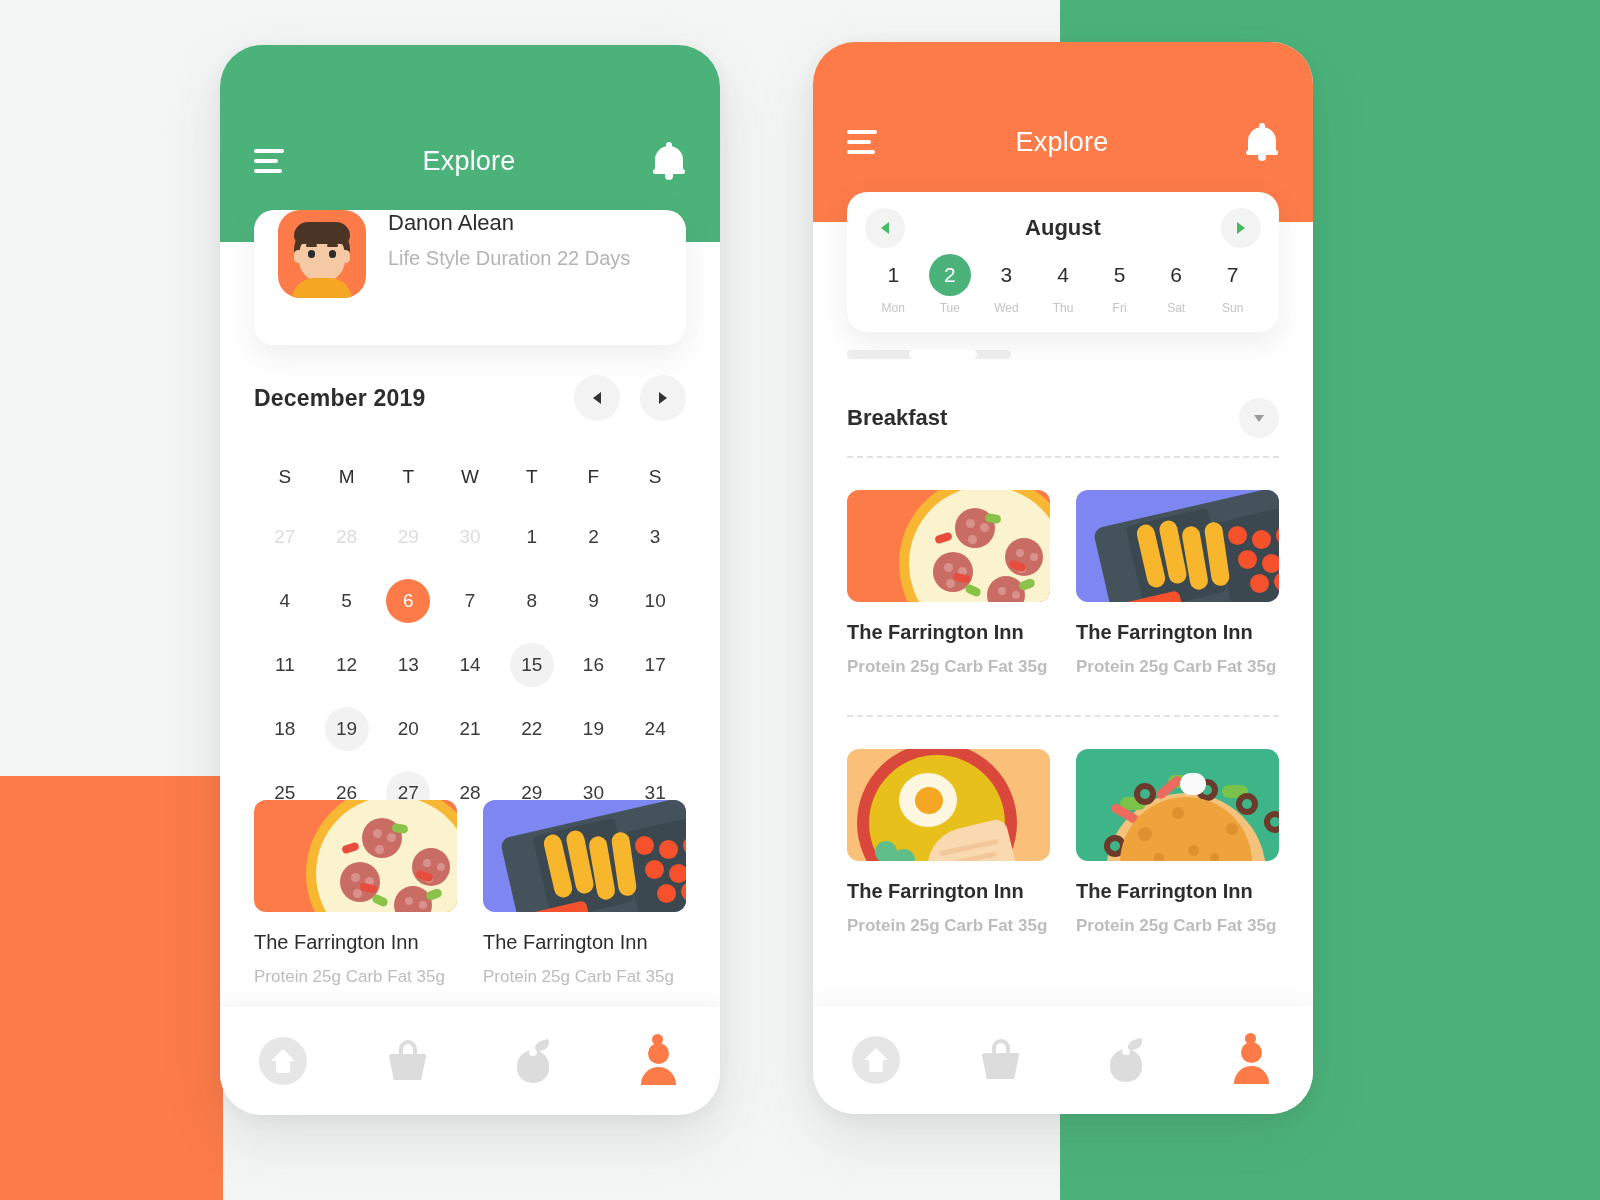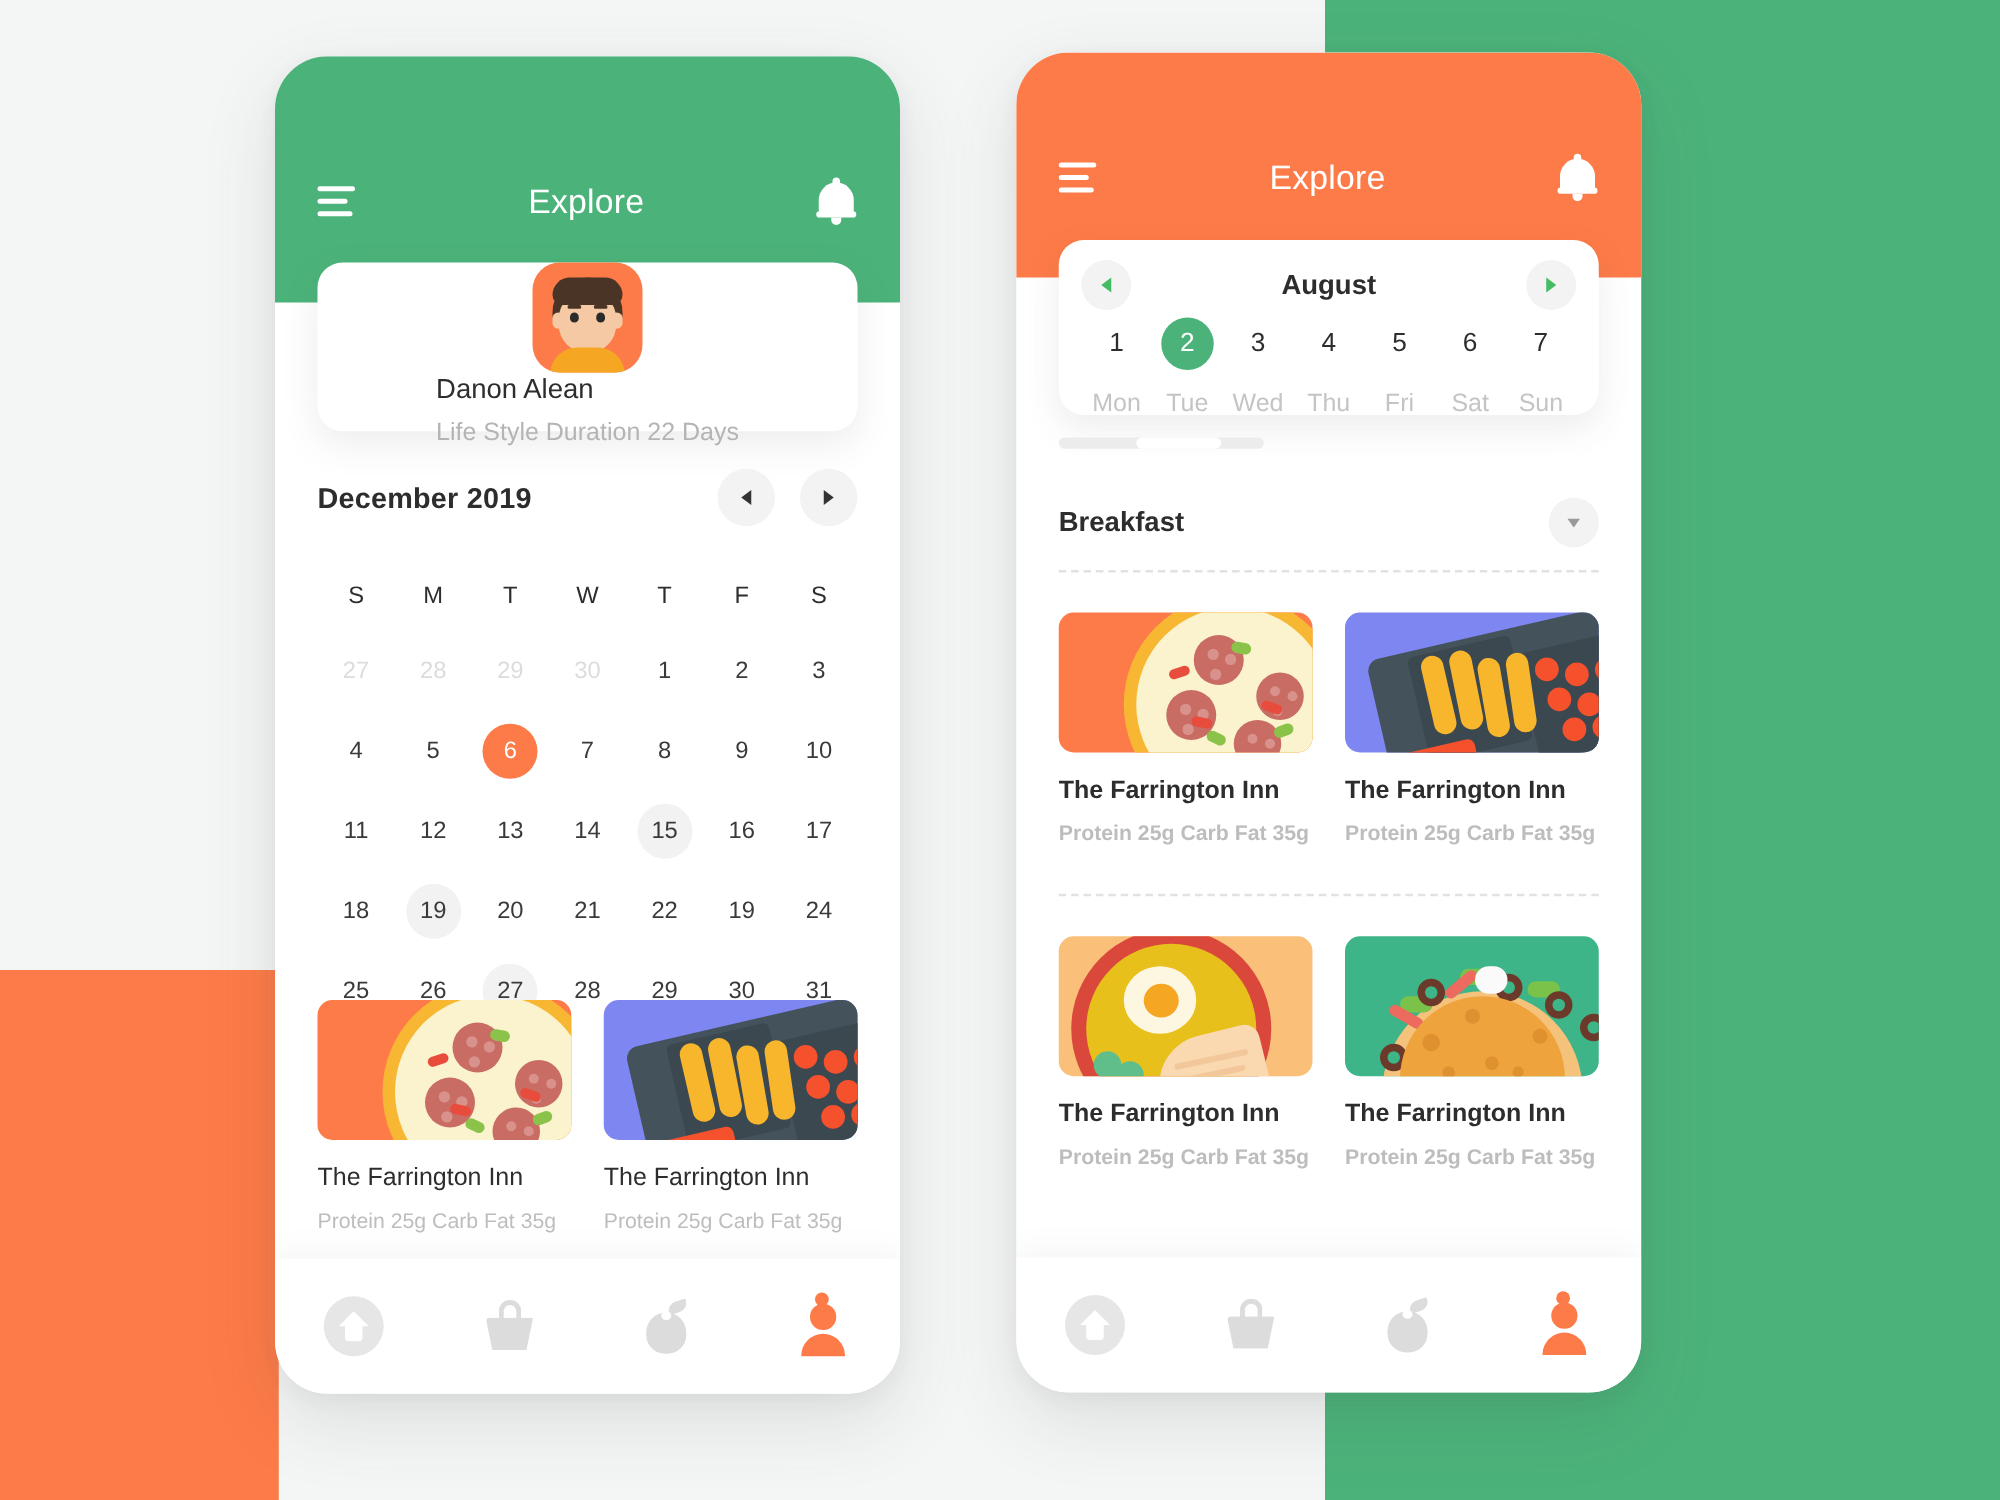--- a/index.html
+++ b/index.html
@@ -68,21 +68,21 @@
   .bell .nub{
     position:absolute; left:14px; top:0px; width:6px; height:7px;
     background:#fff; border-radius:3px;
   }
 
   
   .profile-card{
     position:absolute; left:34px; top:165px; width:432px; height:135px;
     background:#fff; border-radius:20px;
     box-shadow:0 10px 30px rgba(80,80,80,0.10);
-    display:flex; align-items:center; padding:0 24px; flex-direction:column;
+    display:flex; padding:0 24px; gap:22px;
   }
   .avatar{
     width:88px; height:88px; border-radius:22px; background:#FD7B48;
     position:relative; overflow:hidden; flex:none;
   }
   .av-hair{ position:absolute; left:16px; top:12px; width:56px; height:42px; background:#4a3426; border-radius:28px 28px 12px 12px; }
   .av-face{ position:absolute; left:21px; top:22px; width:46px; height:50px; background:#f5c9a4; border-radius:23px 23px 22px 22px; }
   .av-hair2{ position:absolute; left:16px; top:12px; width:56px; height:22px; background:#4a3426; border-radius:28px 28px 16px 16px; }
   .av-ear{ position:absolute; top:40px; width:9px; height:13px; background:#f5c9a4; border-radius:5px; }
   .av-ear.l{ left:16px; } .av-ear.r{ right:16px; }
@@ -187,21 +187,21 @@
     display:flex; align-items:center; justify-content:center; cursor:pointer;
   }
   .week-days{ display:grid; grid-template-columns:repeat(7,1fr); }
   .wd{ text-align:center; cursor:pointer; }
   .wd .num{
     width:42px; height:42px; margin:0 auto; border-radius:50%;
     display:flex; align-items:center; justify-content:center;
     font-size:21px; color:#2d2d2d;
   }
   .wd.active .num{ background:#4BB37A; color:#fff; }
-  .wd .lbl{ margin-top:16px; font-size:20px; color:#c4c4c4; }
+  .wd .lbl{ margin-top:5px; font-size:12px; color:#c4c4c4; }
   .wd.active .lbl{ color:#c4c4c4; }
 
   .scroll-hint{
     position:absolute; left:34px; top:308px; width:164px; height:9px;
     background:#ececec; border-radius:5px;
   }
   .scroll-hint i{
     position:absolute; left:62px; top:0; width:68px; height:9px;
     background:#fff; border-radius:5px;
   }

